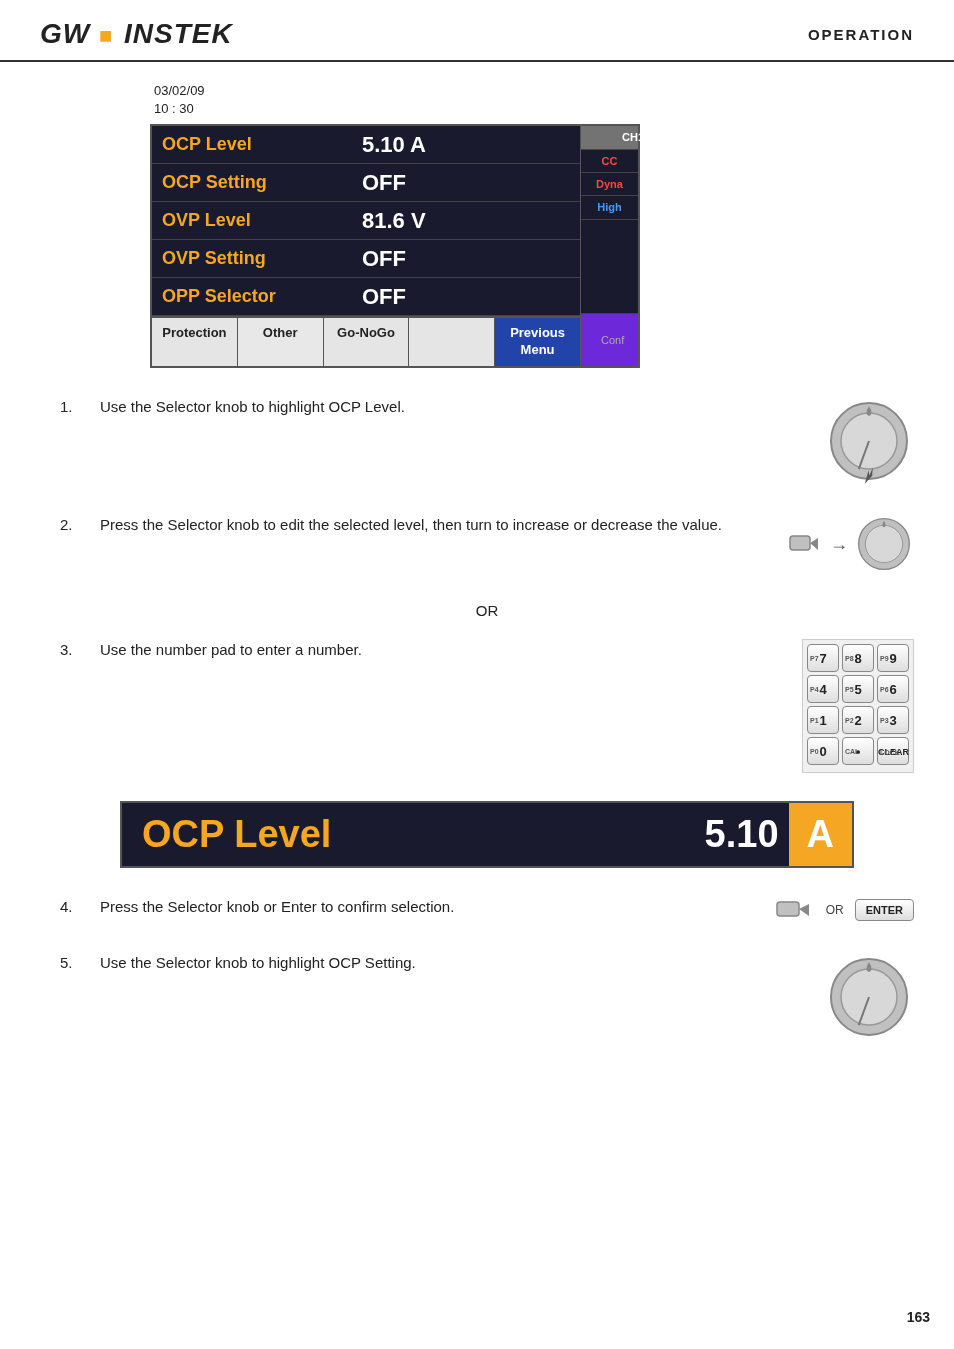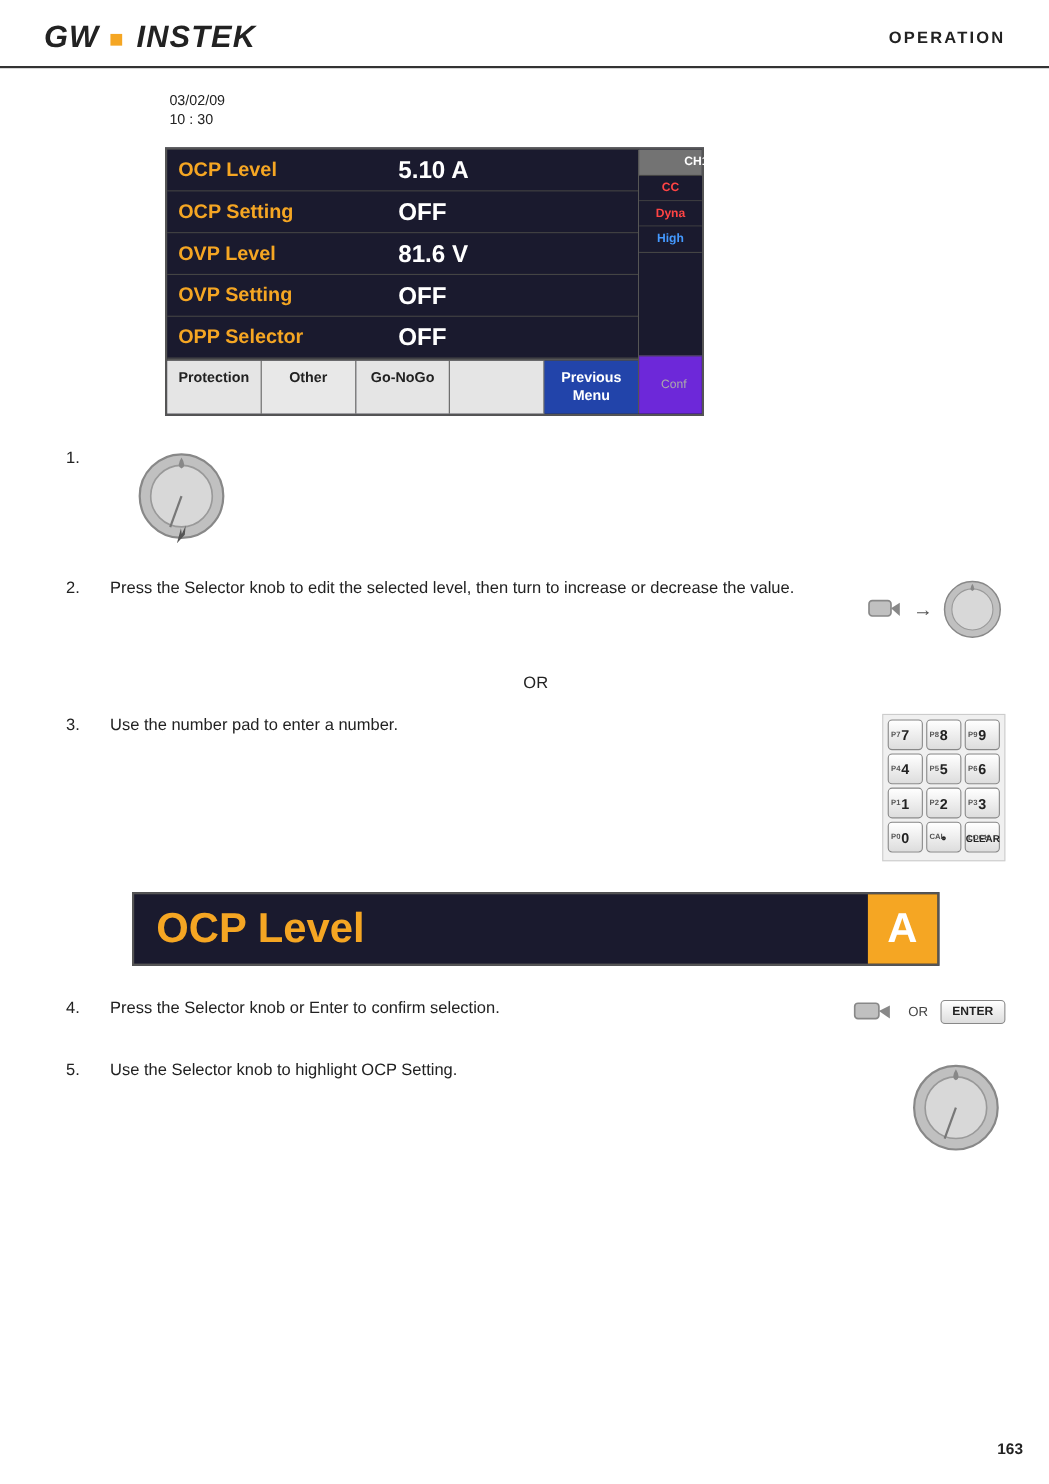--- a/index.html
+++ b/index.html
@@ -44,21 +44,21 @@
     .display-panel {
       margin-left: 110px;
       margin-bottom: 28px;
       position: relative;
       display: inline-block;
       width: 490px;
     }
     .datetime {
       font-size: 13px;
       color: #222;
-      margin-bottom: 16px;
+      margin-bottom: 6px;
       line-height: 1.4;
       padding-left: 4px;
     }
     .panel-box {
       border: 2px solid #555;
       background: #1a1a2e;
       display: flex;
       position: relative;
     }
     .panel-main {
@@ -348,20 +348,21 @@
         <div class="sidebar-conf">Conf</div>
       </div>
     </div>
   </div>
 
   
   <div class="instructions">
 
     <div class="instruction-item">
       <div class="instruction-number">1.</div>
+      <div class="instruction-text">Use the Selector knob to highlight OCP Level.</div>
       <div class="instruction-image">
 
         <svg class="selector-knob" viewBox="0 0 90 90">
           <circle cx="45" cy="45" r="38" fill="#c0c0c0" stroke="#888" stroke-width="2"></circle>
           <circle cx="45" cy="45" r="28" fill="#d8d8d8" stroke="#999" stroke-width="1.5"></circle>
           <path d="M45 10 Q50 18 45 20 Q40 18 45 10Z" fill="#888"></path>
 
           <path d="M20 70 L30 60 L28 65 L35 60 L30 67 L36 65 Z" fill="#555" transform="rotate(-30,45,45) translate(0,10)"></path>
           <line x1="45" y1="45" x2="45" y2="15" stroke="#777" stroke-width="2" transform="rotate(200,45,45)"></line>
         </svg>
@@ -449,20 +450,21 @@
                 <span class="key-label-top">LOCK</span>
                 <span style="font-size:9px;line-height:28px;display:block;">CLEAR</span>
               </div>
           </div>
         </div>
       </div>
     </div>
 
     <div class="ocp-level-display">
       <div class="ocp-label-big">OCP Level</div>
+      <div class="ocp-value-big">5.10</div>
       <div class="ocp-unit-highlight">A</div>
     </div>
 
     <div class="instruction-item">
       <div class="instruction-number">4.</div>
       <div class="instruction-text">Press the Selector knob or Enter to confirm selection.</div>
       <div class="instruction-image" style="display:flex;align-items:center;gap:6px;">
 
         <svg width="40" height="28" viewBox="0 0 40 28">
           <rect x="2" y="6" width="22" height="14" rx="3" fill="#c0c0c0" stroke="#888" stroke-width="1.5"></rect>

